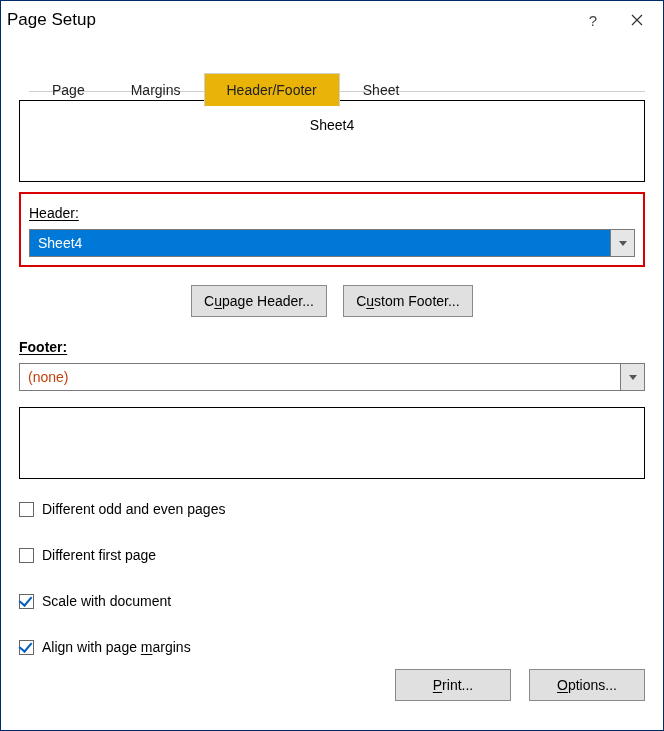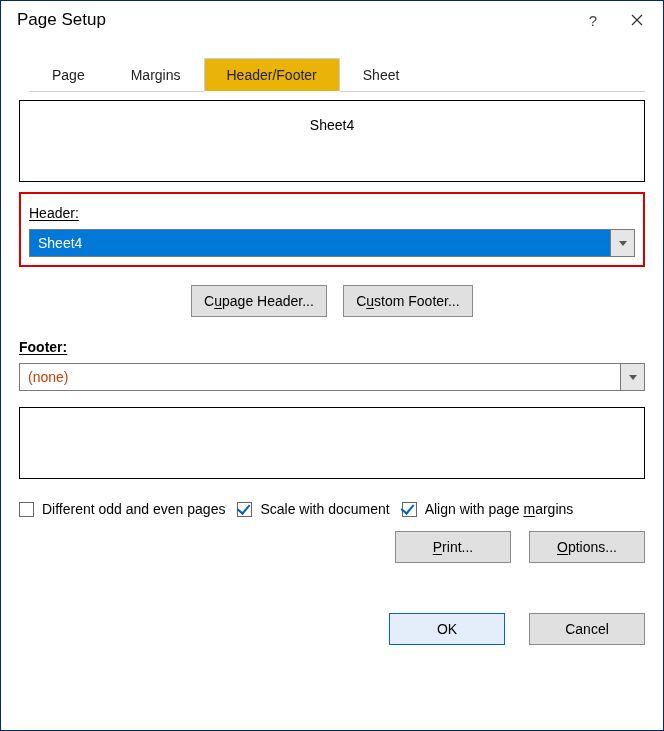--- a/index.html
+++ b/index.html
@@ -1,39 +1,39 @@
 <!DOCTYPE html>
 <html><head>
 <meta charset="utf-8">
 <style>
   * { box-sizing: border-box; margin: 0; padding: 0; font-family: "Segoe UI", Tahoma, sans-serif; }
   body { background: #fff; width: 664px; height: 731px; overflow: hidden; }
   .window { width: 664px; height: 731px; border: 1px solid #002c66; background: #fff; }
-  .titlebar { height: 38px; display: flex; align-items: center; padding-left: 16px; padding-right: 4px; }
+  .titlebar { height: 38px; display: flex; align-items: center; padding-left: 6px; padding-right: 4px; }
   .title { font-size: 17px; color: #000; flex: 1; }
   .tbtn { width: 44px; height: 30px; display: flex; align-items: center; justify-content: center; color: #444; font-size: 15px; }
   .tbtn.close { font-size: 16px; }
   .content { padding: 12px 18px 18px 18px; }
   .tabs { display: flex; border-bottom: 1px solid #cfcfcf; margin-top: 6px; margin-left: 10px; }
-  .tab { padding: 8px 22px; font-size: 14px; color: #222; border: 1px solid transparent; border-bottom: none; position: relative; top: 1px; cursor: default; }
+  .tab { padding: 8px 22px; font-size: 14px; color: #222; border: 1px solid transparent; border-bottom: none; position: relative; top: 16px; cursor: default; }
   .tab.active { border-color: #cfcfcf; background: #eab308; border-bottom: 1px solid #fff; }
   .preview { border: 1px solid #000; height: 82px; margin-top: 8px; display: flex; align-items: flex-start; justify-content: center; padding-top: 16px; font-size: 14px; }
   .highlight { border: 2px solid #d80000; margin-top: 10px; padding: 11px 8px 8px 8px; }
   .label { font-size: 14px; color: #000; }
   .combo { height: 28px; border: 1px solid #7a7a7a; display: flex; margin-top: 8px; }
   .combo .cval { flex: 1; padding: 4px 8px; font-size: 14px; color: #c2410c; display: flex; align-items: center; }
   .combo .cval.sel { background: #0078d7; color: #fff; }
   .combo .cbtn { width: 24px; border-left: 1px solid #7a7a7a; background: #e6e6e6; display: flex; align-items: center; justify-content: center; }
   .chev { width: 0; height: 0; border-left: 4px solid transparent; border-right: 4px solid transparent; border-top: 5px solid #555; }
   .btnrow { display: flex; gap: 16px; justify-content: center; margin-top: 18px; }
   .btn { height: 32px; min-width: 130px; border: 1px solid #8a8a8a; background: #e0e0e0; padding: 0 12px; display: flex; align-items: center; justify-content: center; font-size: 14px; color: #000; }
   .footer-label { margin-top: 22px; font-weight: bold; }
   .combo.outer { margin-left: 0; }
   .footer-preview { border: 1px solid #000; height: 72px; margin-top: 16px; }
-  .checklist { margin-top: 22px; display: flex; flex-direction: row; gap: 12px; }
+  .checklist { margin-top: 22px; display: flex; flex-direction: column; gap: 30px; }
   .chk { display: flex; align-items: center; gap: 8px; font-size: 14px; }
   .box { width: 15px; height: 15px; border: 1px solid #666; display: flex; align-items: center; justify-content: center; }
   .box.checked::after { content: ""; width: 10px; height: 6px; border-left: 2px solid #0060c0; border-bottom: 2px solid #0060c0; transform: rotate(-50deg) translateY(-2px); }
   .u { text-decoration: underline; text-decoration-thickness: 1px; text-underline-offset: 2px; }
   .bottom { display: flex; justify-content: flex-end; gap: 18px; margin-top: 14px; }
   .bottom .btn { min-width: 116px; }
   .actions { display: flex; justify-content: flex-end; gap: 24px; margin-top: 50px; padding-right: 0; }
   .actions .btn { min-width: 116px; }
   .okbtn { border: 1px solid #0067c0; background: #e4eefb; }
 </style>
@@ -97,20 +97,24 @@
     </div>
 
     <div class="footer-preview"></div>
 
     <div class="checklist">
       <div class="chk">
         <div class="box"></div>
         <span>Different odd and even pages</span>
       </div>
       <div class="chk">
+        <div class="box"></div>
+        <span>Different first page</span>
+      </div>
+      <div class="chk">
         <div class="box checked"></div>
         <span>Scale with document</span>
       </div>
       <div class="chk">
         <div class="box checked"></div>
         <span><span>Align with page </span><span class="u">m</span><span>argins</span></span>
       </div>
     </div>
 
     <div class="bottom">

